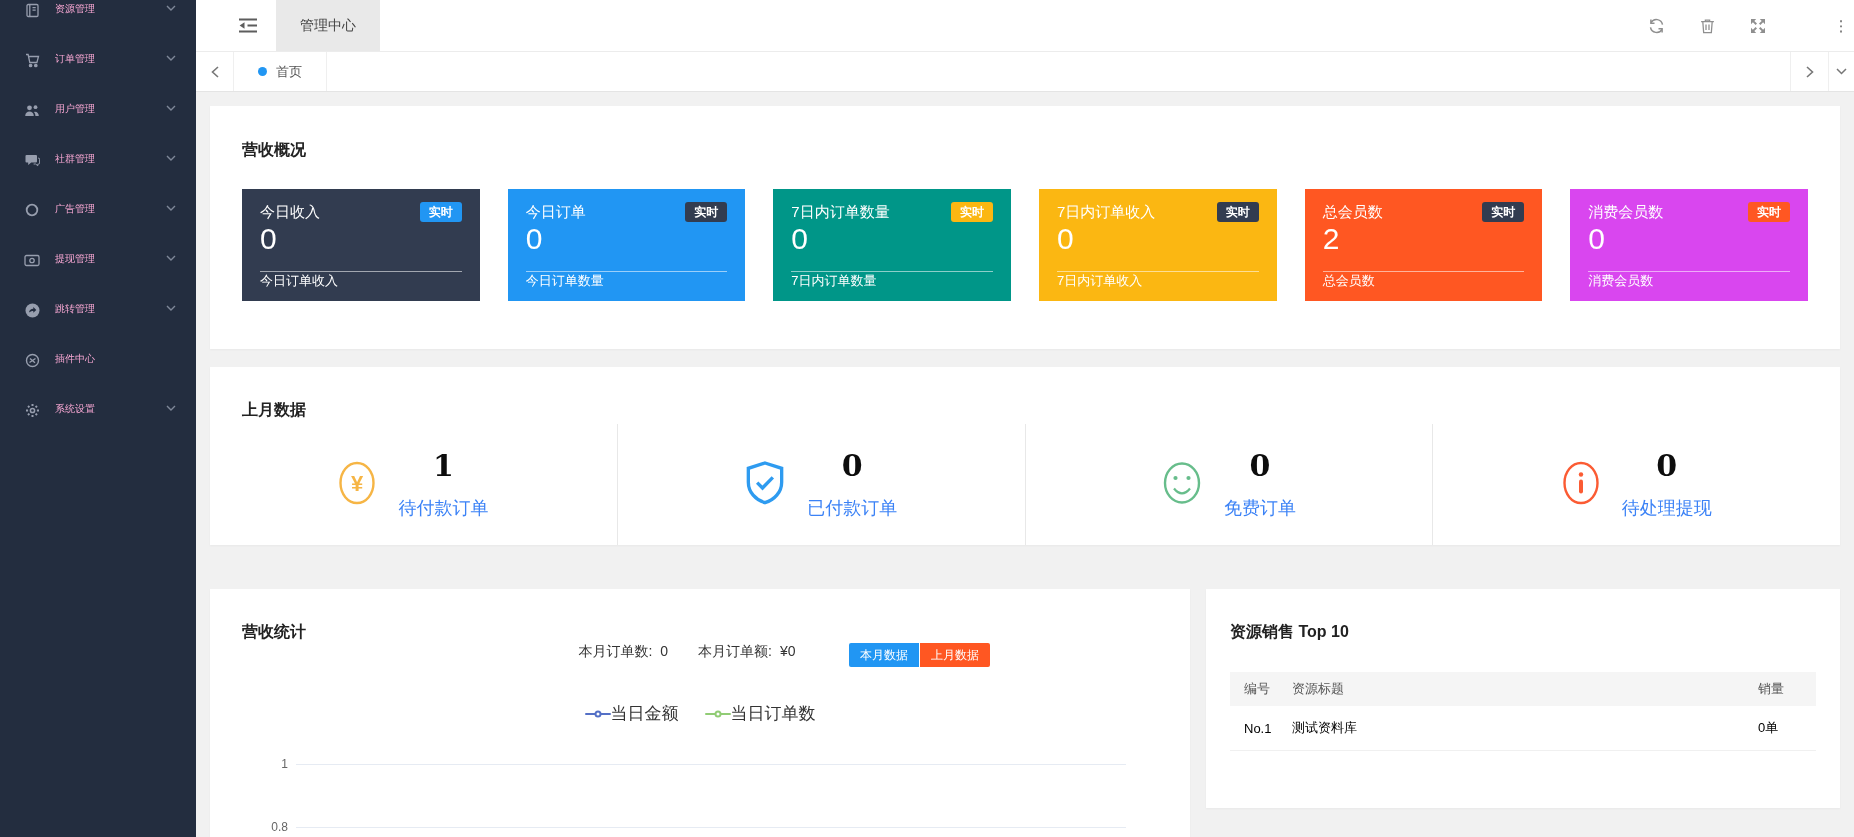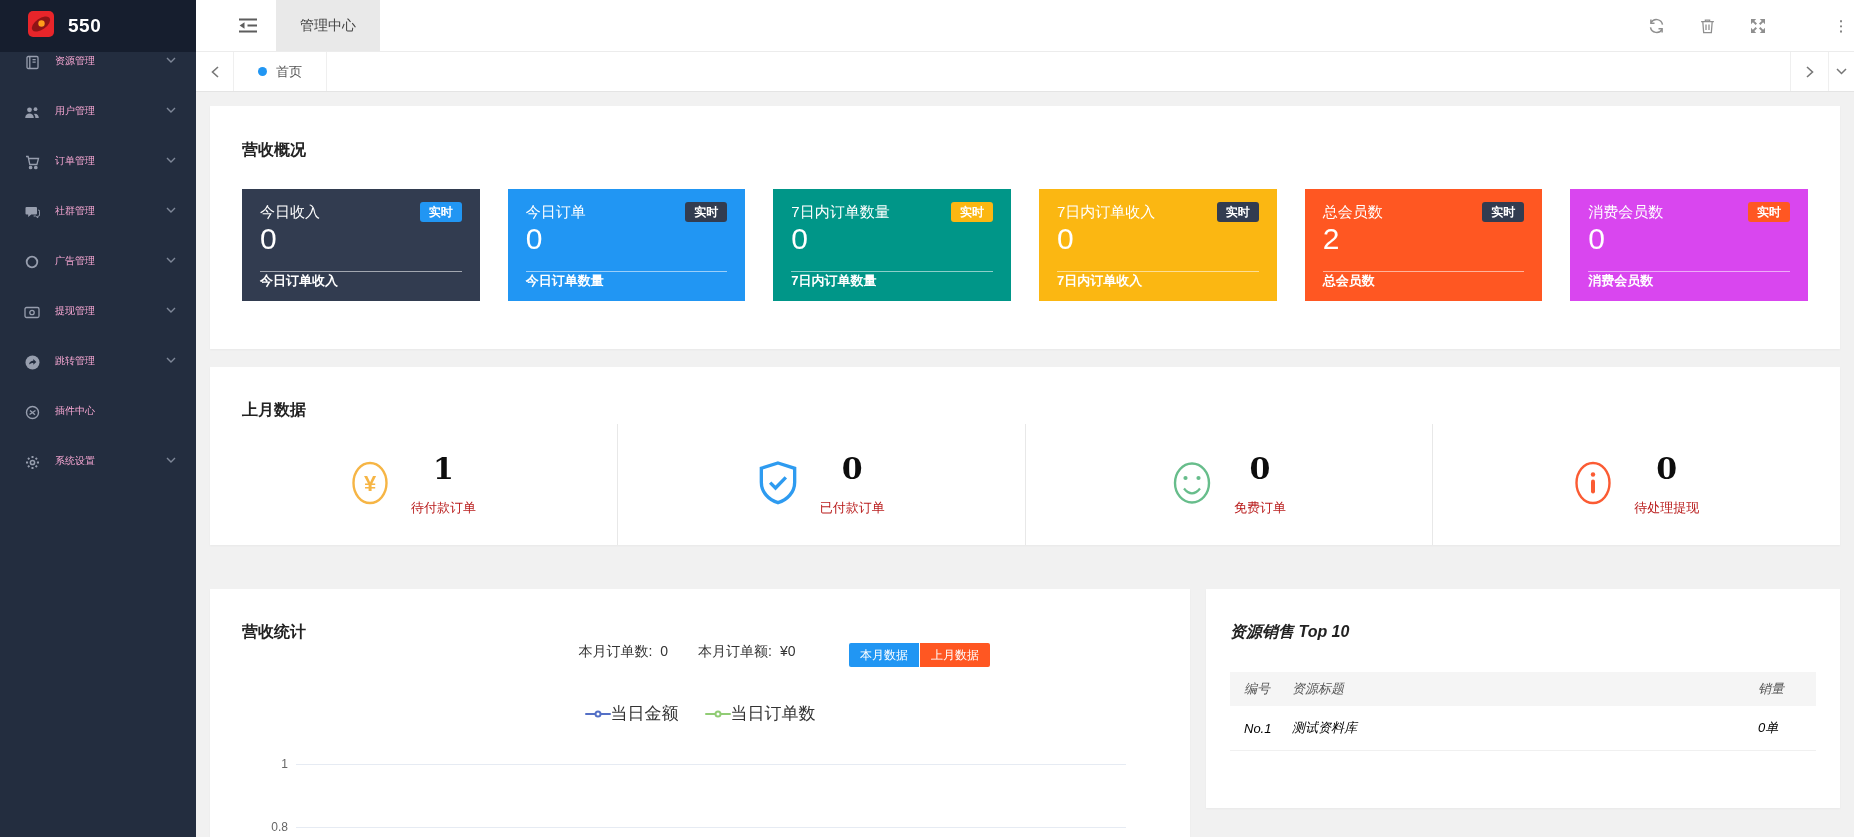--- a/index.html
+++ b/index.html
@@ -42,108 +42,98 @@
 
   
   .p1 { padding:34px 32px 48px; margin-bottom:18px; }
   .p1 .ptitle { margin-bottom:29px; }
   .cards { display:flex; gap:28px; }
   .scard { flex:1; height:112px; color:#fff; padding:13px 18px 11px; display:flex; flex-direction:column; }
   .sc-top { display:flex; justify-content:space-between; align-items:center; font-size:15px; }
   .sc-badge { font-size:12px; font-weight:bold; padding:2px 9px; border-radius:3px; line-height:16px; }
   .sc-value { font-size:30px; line-height:34px; font-weight:400; }
   .sc-div { height:1px; background:rgba(255,255,255,.55); margin-top:auto; }
-  .sc-footer { font-size:13px; margin-top:0;font-weight:bold; }
+  .sc-footer { font-size:13px; margin-top:0; }
 
   
   .p2 { height:178px; padding:33px 0 0; margin-bottom:44px; display:flex; flex-direction:column; overflow:hidden; }
   .p2 .ptitle { padding:0 32px; }
   .todos { flex:1; display:flex; margin-top:4px; }
   .todo { flex:1; display:flex; align-items:center; justify-content:center; gap:22px; border-right:1px solid #e8e8e8; }
   .todo:last-child { border-right:none; }
   .todo-text { display:flex; flex-direction:column; align-items:center; }
   .todo-num { font-family:"DejaVu Serif", serif; font-weight:bold; font-size:30px; color:#0d0d0d; line-height:32px; }
-  .todo-label { font-size:13px; color:#b91c1c; margin-top:14px; }
+  .todo-label { font-size:18px; color:#3b82f6; margin-top:14px; }
 
   
   .brow { display:flex; gap:16px; }
   .p3 { width:980px; height:560px; position:relative; padding:33px 32px 0; flex:none; }
   .stats-center { position:absolute; top:54px; left:0; right:0; text-align:center; font-size:14px; color:#333; }
   .stats-center b { font-weight:normal; margin-right:26px; }
   .stats-center .v { margin-left:8px; }
   .btn-group { position:absolute; top:54px; right:200px; display:flex; gap:1px; }
   .vbtn { font-size:12px; color:#fff; padding:4px 11px; cursor:pointer; line-height:16px; }
   .vbtn:first-child { border-radius:2px 0 0 2px; }
   .vbtn:last-child { border-radius:0 2px 2px 0; }
   .legend { position:absolute; top:113px; left:0; right:0; display:flex; justify-content:center; gap:26px; }
   .lg-item { display:flex; align-items:center; font-size:17px; color:#333; cursor:pointer; }
   .lm { position:relative; width:26px; height:2px; border-radius:1px; }
   .lm i { position:absolute; left:50%; top:50%; transform:translate(-50%,-50%); width:7px; height:7px; border:2px solid #888; border-radius:50%; background:#fff; }
   .gl { position:absolute; left:86px; right:64px; border-top:1px solid #e6ebf3; }
   .gl-label { position:absolute; left:-48px; top:-8px; width:40px; text-align:right; font-size:12px; color:#666; }
 
-  .p4 { width:634px; height:219px; padding:33px 24px 0; flex:none;font-style:italic; }
+  .p4 { width:634px; height:219px; padding:33px 24px 0; flex:none; }
   .t10-table { margin-top:30px; font-size:13px; }
   .t-row { display:flex; align-items:center; }
   .t-head { background:#f5f5f5; height:34px; color:#555; }
   .t-data { height:45px; border-bottom:1px solid #f0f0f0; }
   .c1 { width:62px; padding-left:14px; }
   .c2 { flex:1; }
   .c3 { width:58px; }
 </style>
 </head>
 <body>
 
 <aside class="sidebar">
-  <div class="logo">
-    <span>
-      <svg width="26" height="26" viewBox="0 0 26 26">
-          <rect width="26" height="26" rx="5" fill="#e8252a"></rect>
-          <ellipse cx="13" cy="13" rx="10.5" ry="5.5" fill="#8f1416" transform="rotate(-35 13 13)"></ellipse>
-          <circle cx="13.5" cy="12.5" r="3.2" fill="#ff9d1c"></circle>
-        </svg>
-    </span>
-    <span class="logo-text">550</span>
-  </div>
   <nav class="nav">
     <div class="mi">
       <span class="ic">
           <svg width="15" height="15" viewBox="0 0 15 15" fill="none" stroke="#979eae" stroke-width="1.3">
             <rect x="2" y="1.5" width="11" height="12" rx="1.2"></rect>
             <path d="M4.8 1.5v12M7.5 4.7h3.2M7.5 7.2h3.2"></path>
           </svg>
         </span>
       <span class="lbl">资源管理</span>
+      <span class="chev"><svg width="10" height="6" viewBox="0 0 10 6" fill="none" stroke="#8f97a8" stroke-width="1.4">
+            <path d="M1 1l4 4 4-4"></path>
+          </svg></span>
+    </div>
+    <div class="mi">
+      <span class="ic">
+          <svg width="15" height="15" viewBox="0 0 15 15" fill="none" stroke="#979eae" stroke-width="1.3">
+            <path d="M1 1.5h2.1l1.7 8h7.1l1.6-6H3.7"></path>
+            <circle cx="5.6" cy="12.5" r="1.2" fill="#979eae"></circle>
+            <circle cx="10.8" cy="12.5" r="1.2" fill="#979eae"></circle>
+          </svg>
+        </span>
+      <span class="lbl">订单管理</span>
       <span class="chev"><svg width="10" height="6" viewBox="0 0 10 6" fill="none" stroke="#8f97a8" stroke-width="1.4">
             <path d="M1 1l4 4 4-4"></path>
           </svg></span>
     </div>
     <div class="mi">
       <span class="ic">
           <svg width="16" height="15" viewBox="0 0 16 15" fill="#979eae">
             <circle cx="5.5" cy="4.8" r="2.4"></circle>
             <path d="M1.2 13c0-2.7 1.9-4.4 4.3-4.4S9.8 10.3 9.8 13z"></path>
             <circle cx="11.5" cy="4.2" r="1.9"></circle>
             <path d="M11 8.7c2.2.1 3.8 1.7 3.8 4.3h-3.4c0-1.7-.5-3.2-1.6-4.1z"></path>
           </svg>
         </span>
       <span class="lbl">用户管理</span>
-      <span class="chev"><svg width="10" height="6" viewBox="0 0 10 6" fill="none" stroke="#8f97a8" stroke-width="1.4">
-            <path d="M1 1l4 4 4-4"></path>
-          </svg></span>
-    </div>
-    <div class="mi">
-      <span class="ic">
-          <svg width="15" height="15" viewBox="0 0 15 15" fill="none" stroke="#979eae" stroke-width="1.3">
-            <path d="M1 1.5h2.1l1.7 8h7.1l1.6-6H3.7"></path>
-            <circle cx="5.6" cy="12.5" r="1.2" fill="#979eae"></circle>
-            <circle cx="10.8" cy="12.5" r="1.2" fill="#979eae"></circle>
-          </svg>
-        </span>
-      <span class="lbl">订单管理</span>
       <span class="chev"><svg width="10" height="6" viewBox="0 0 10 6" fill="none" stroke="#8f97a8" stroke-width="1.4">
             <path d="M1 1l4 4 4-4"></path>
           </svg></span>
     </div>
     <div class="mi">
       <span class="ic">
           <svg width="15" height="15" viewBox="0 0 15 15" fill="#979eae">
             <path d="M1.5 2h9.5a1 1 0 0 1 1 1v5.5a1 1 0 0 1-1 1H6.2L3.2 12V9.5H1.5a1 1 0 0 1-1-1V3a1 1 0 0 1 1-1z"></path>
             <path d="M13 5.2h.6a1 1 0 0 1 1 1V10a1 1 0 0 1-1 1h-.8v1.8L10.6 11h-2" fill="none" stroke="#979eae" stroke-width="1"></path>
           </svg>

